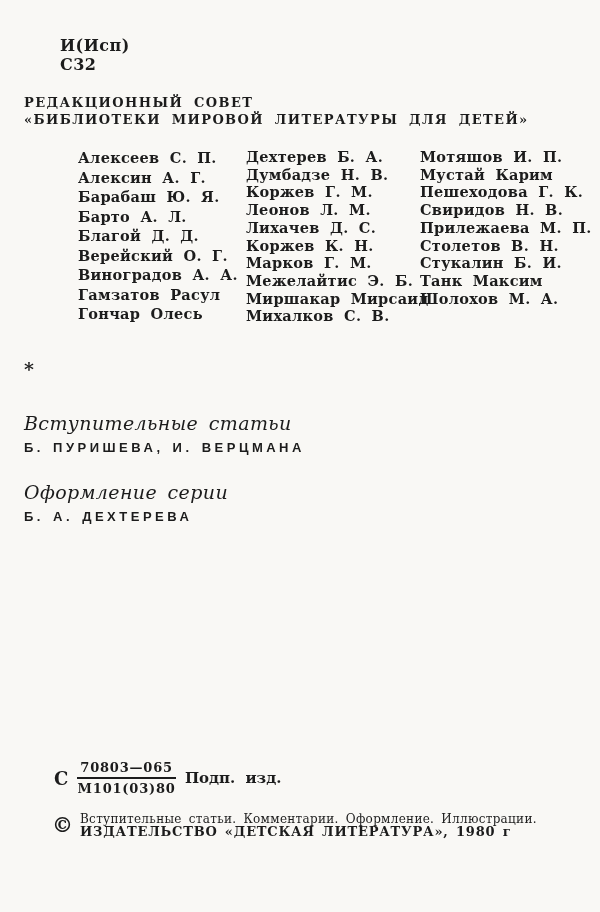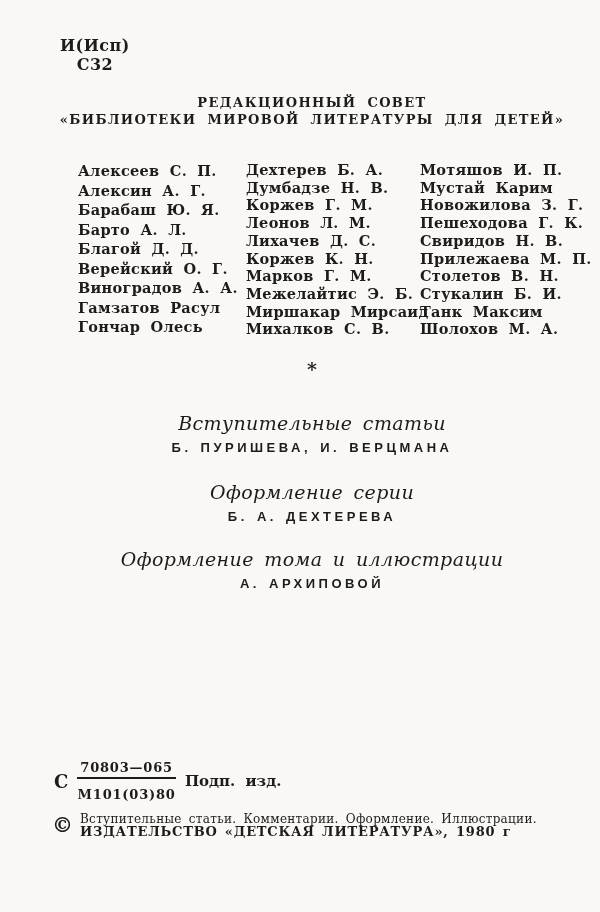--- a/index.html
+++ b/index.html
@@ -10,38 +10,37 @@
     background:#f9f8f5;
     color:#1c1c1c;
     font-family:"DejaVu Serif", serif;
     overflow:hidden;
   }
   
   .code-block {
     position:absolute; left:60px; top:36px;
     font-size:16px; font-weight:bold; line-height:19px;
     letter-spacing:0.5px;
-    text-align:center;
   }
   .code-block span { display:block; }
 
   
-  .centered { position:absolute; left:24px; width:576px; text-align:center; }
+  .centered { position:absolute; left:24px; width:576px; }
 
   .header-block { top:94px; }
   .header-line {
     display:block;
     font-size:13px; font-weight:bold;
     letter-spacing:1.4px; word-spacing:5px;
     line-height:17px;
   }
 
   
   .name-col {
-    position:absolute; top:161px;
+    position:absolute; top:148px;
     font-size:14.5px; font-weight:600;
     letter-spacing:0.3px; word-spacing:5px;
     white-space:nowrap;
   }
   .name-col span { display:block; }
   .col-1 { left:78px;  line-height:19.5px; }
   .col-2 { left:246px; line-height:17.7px; }
   .col-3 { left:420px; line-height:17.7px; }
 
   .separator { top:358px; font-size:19px; font-weight:bold; }
@@ -65,21 +64,21 @@
 
   
   .book-code {
     position:absolute; left:54px; top:760px;
     display:flex; align-items:center; gap:9px;
     font-weight:bold;
   }
   .book-code .prefix { font-size:18px; }
   .fraction { display:inline-block; text-align:center; font-size:13px; letter-spacing:0.8px; }
   .fraction .num { display:block; padding:0 3px 2px 3px; border-bottom:2px solid #1c1c1c; }
-  .fraction .den { display:block; padding-top:8px; }
+  .fraction .den { display:block; padding-top:2px; }
   .book-code .suffix { font-size:15px; word-spacing:5px; }
 
   
   .copyright {
     position:absolute; left:52px; top:813px;
     display:flex; align-items:flex-start; gap:7px;
   }
   .copyright .c-symbol { font-size:21px; line-height:24px; font-weight:bold; }
   .copyright .c-line1 {
     display:block; font-size:12px; font-weight:normal;
@@ -124,21 +123,20 @@
       <span>Лихачев Д. С.</span>
       <span>Коржев К. Н.</span>
       <span>Марков Г. М.</span>
       <span>Межелайтис Э. Б.</span>
       <span>Миршакар Мирсаид</span>
       <span>Михалков С. В.</span>
     </div>
   <div class="name-col col-3">
       <span>Мотяшов И. П.</span>
       <span>Мустай Карим</span>
-      <span>Новожилова З. Г.</span>
       <span>Пешеходова Г. К.</span>
       <span>Свиридов Н. В.</span>
       <span>Прилежаева М. П.</span>
       <span>Столетов В. Н.</span>
       <span>Стукалин Б. И.</span>
       <span>Танк Максим</span>
       <span>Шолохов М. А.</span>
     </div>
 
   <div class="centered separator">*</div>
@@ -146,24 +144,20 @@
   <div class="centered credit-1">
     <span class="credit-role">Вступительные статьи</span>
     <span class="credit-names">Б. ПУРИШЕВА, И. ВЕРЦМАНА</span>
   </div>
 
   <div class="centered credit-2">
     <span class="credit-role">Оформление серии</span>
     <span class="credit-names">Б. А. ДЕХТЕРЕВА</span>
   </div>
 
-  <div class="centered credit-3">
-    <span class="credit-role">Оформление тома и иллюстрации</span>
-    <span class="credit-names">А. АРХИПОВОЙ</span>
-  </div>
 
   <div class="book-code">
     <span class="prefix">С</span>
     <span class="fraction">
       <span class="num">70803—065</span>
       <span class="den">М101(03)80</span>
     </span>
     <span class="suffix">Подп. изд.</span>
   </div>
 

